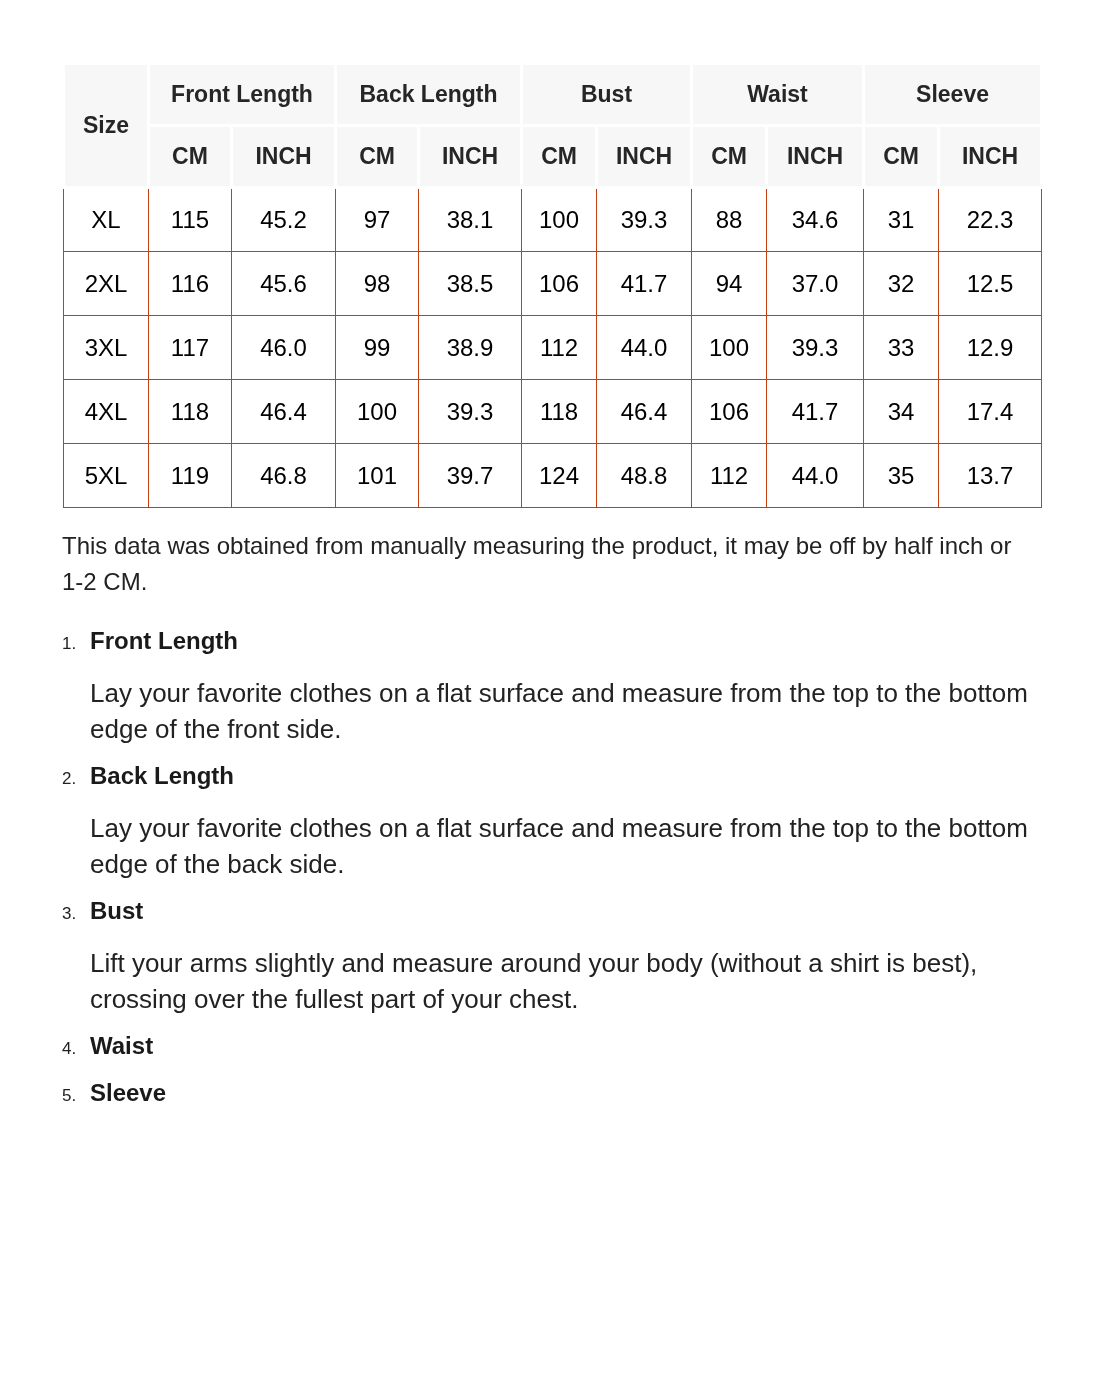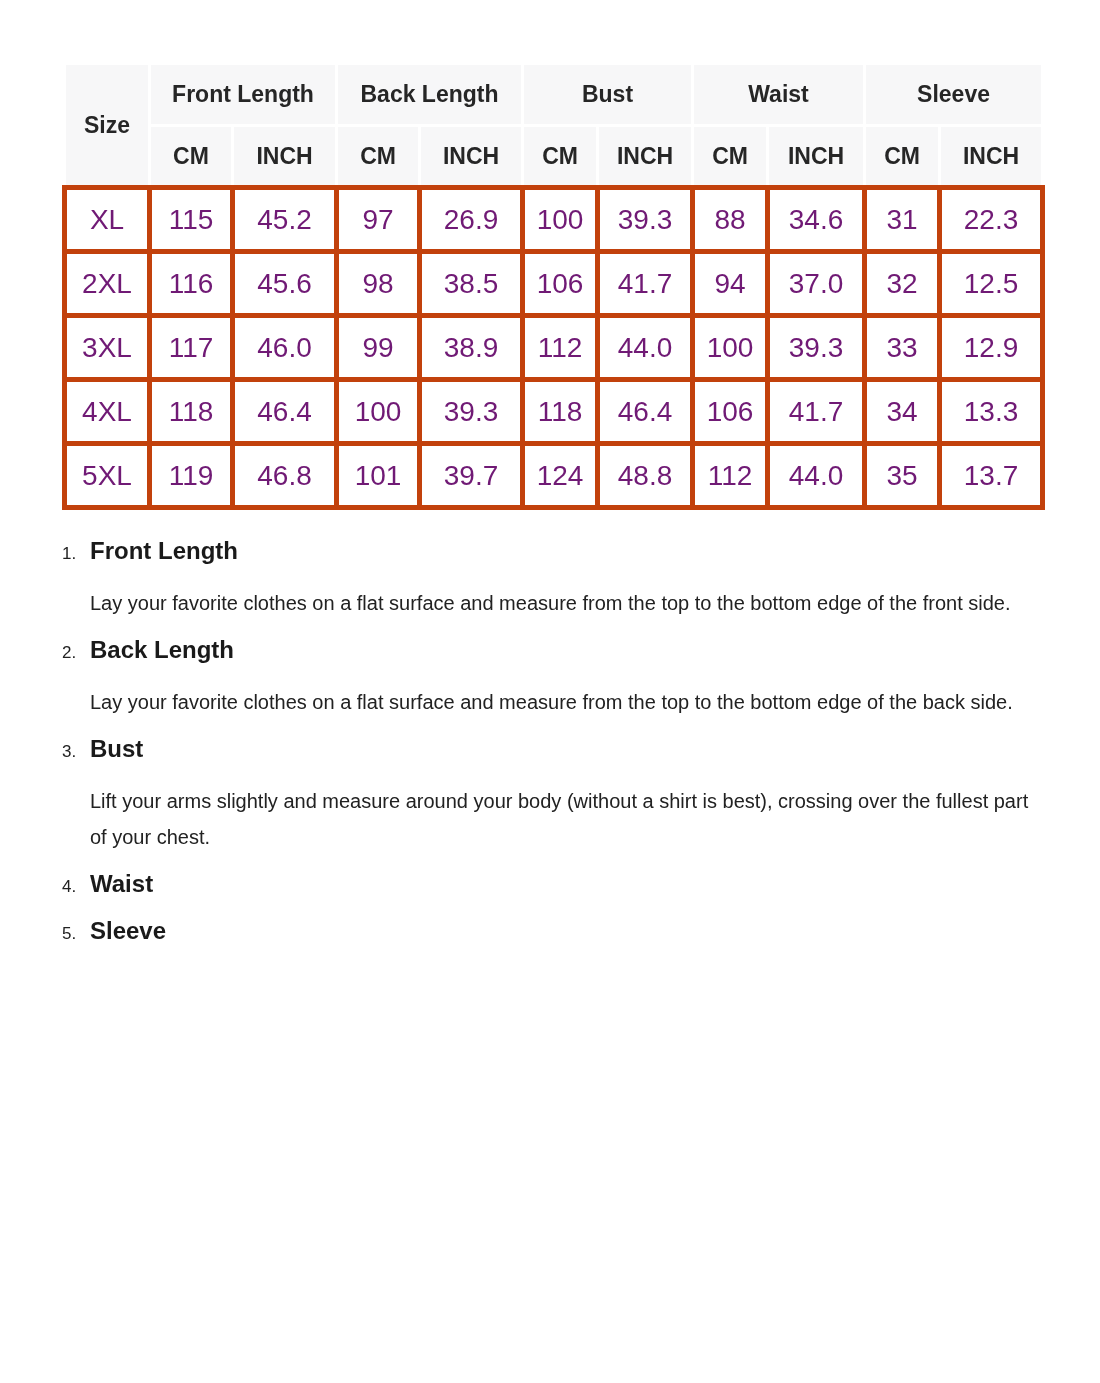--- a/index.html
+++ b/index.html
@@ -33,24 +33,24 @@
   .size-table thead th {
     background: #f7f7f8;
     border: 3px solid #ffffff;
     font-size: 23px;
     font-weight: 700;
     color: #262626;
     height: 62px;
   }
   .size-table tbody td {
     background: #ffffff;
-    border: 5px solid #c2410c;
-    font-size: 28px;
+    border: 1px solid #c2410c;
+    font-size: 24px;
     font-weight: 400;
-    color: #701a75;
+    color: #000000;
     height: 64px;
   }
 
   
   .howto-heading {
     margin: 50px 0 0 0;
     font-size: 31px;
     line-height: 36px;
     font-weight: 700;
     color: #1a1a1a;
@@ -75,21 +75,21 @@
     color: #222222;
   }
   .step-title {
     font-size: 24px;
     line-height: 30px;
     font-weight: 700;
     color: #1a1a1a;
   }
   .step-desc {
     margin: 16px 0 0 28px;
-    font-size: 20px;
+    font-size: 26px;
     line-height: 36px;
     max-width: 950px;
     color: #222222;
   }
 </style>
 </head>
 <body>
 
 <div class="page">
 
@@ -128,21 +128,21 @@
         <th>CM</th>
         <th>INCH</th>
       </tr>
     </thead>
     <tbody>
       <tr>
         <td>XL</td>
         <td>115</td>
         <td>45.2</td>
         <td>97</td>
-        <td>26.9</td>
+        <td>38.1</td>
         <td>100</td>
         <td>39.3</td>
         <td>88</td>
         <td>34.6</td>
         <td>31</td>
         <td>22.3</td>
       </tr>
       <tr>
         <td>2XL</td>
         <td>116</td>
@@ -173,39 +173,40 @@
         <td>4XL</td>
         <td>118</td>
         <td>46.4</td>
         <td>100</td>
         <td>39.3</td>
         <td>118</td>
         <td>46.4</td>
         <td>106</td>
         <td>41.7</td>
         <td>34</td>
-        <td>13.3</td>
+        <td>17.4</td>
       </tr>
       <tr>
         <td>5XL</td>
         <td>119</td>
         <td>46.8</td>
         <td>101</td>
         <td>39.7</td>
         <td>124</td>
         <td>48.8</td>
         <td>112</td>
         <td>44.0</td>
         <td>35</td>
         <td>13.7</td>
       </tr>
     </tbody>
   </table>
 
 
+  <p class="howto-intro">This data was obtained from manually measuring the product, it may be off by half inch or 1-2 CM.</p>
 
   <div class="steps">
 
     <div class="step">
       <div class="step-head">
         <span class="step-num">1.</span>
         <span class="step-title">Front Length</span>
       </div>
       <p class="step-desc">Lay your favorite clothes on a flat surface and measure from the top to the bottom edge of the front side.</p>
     </div>

